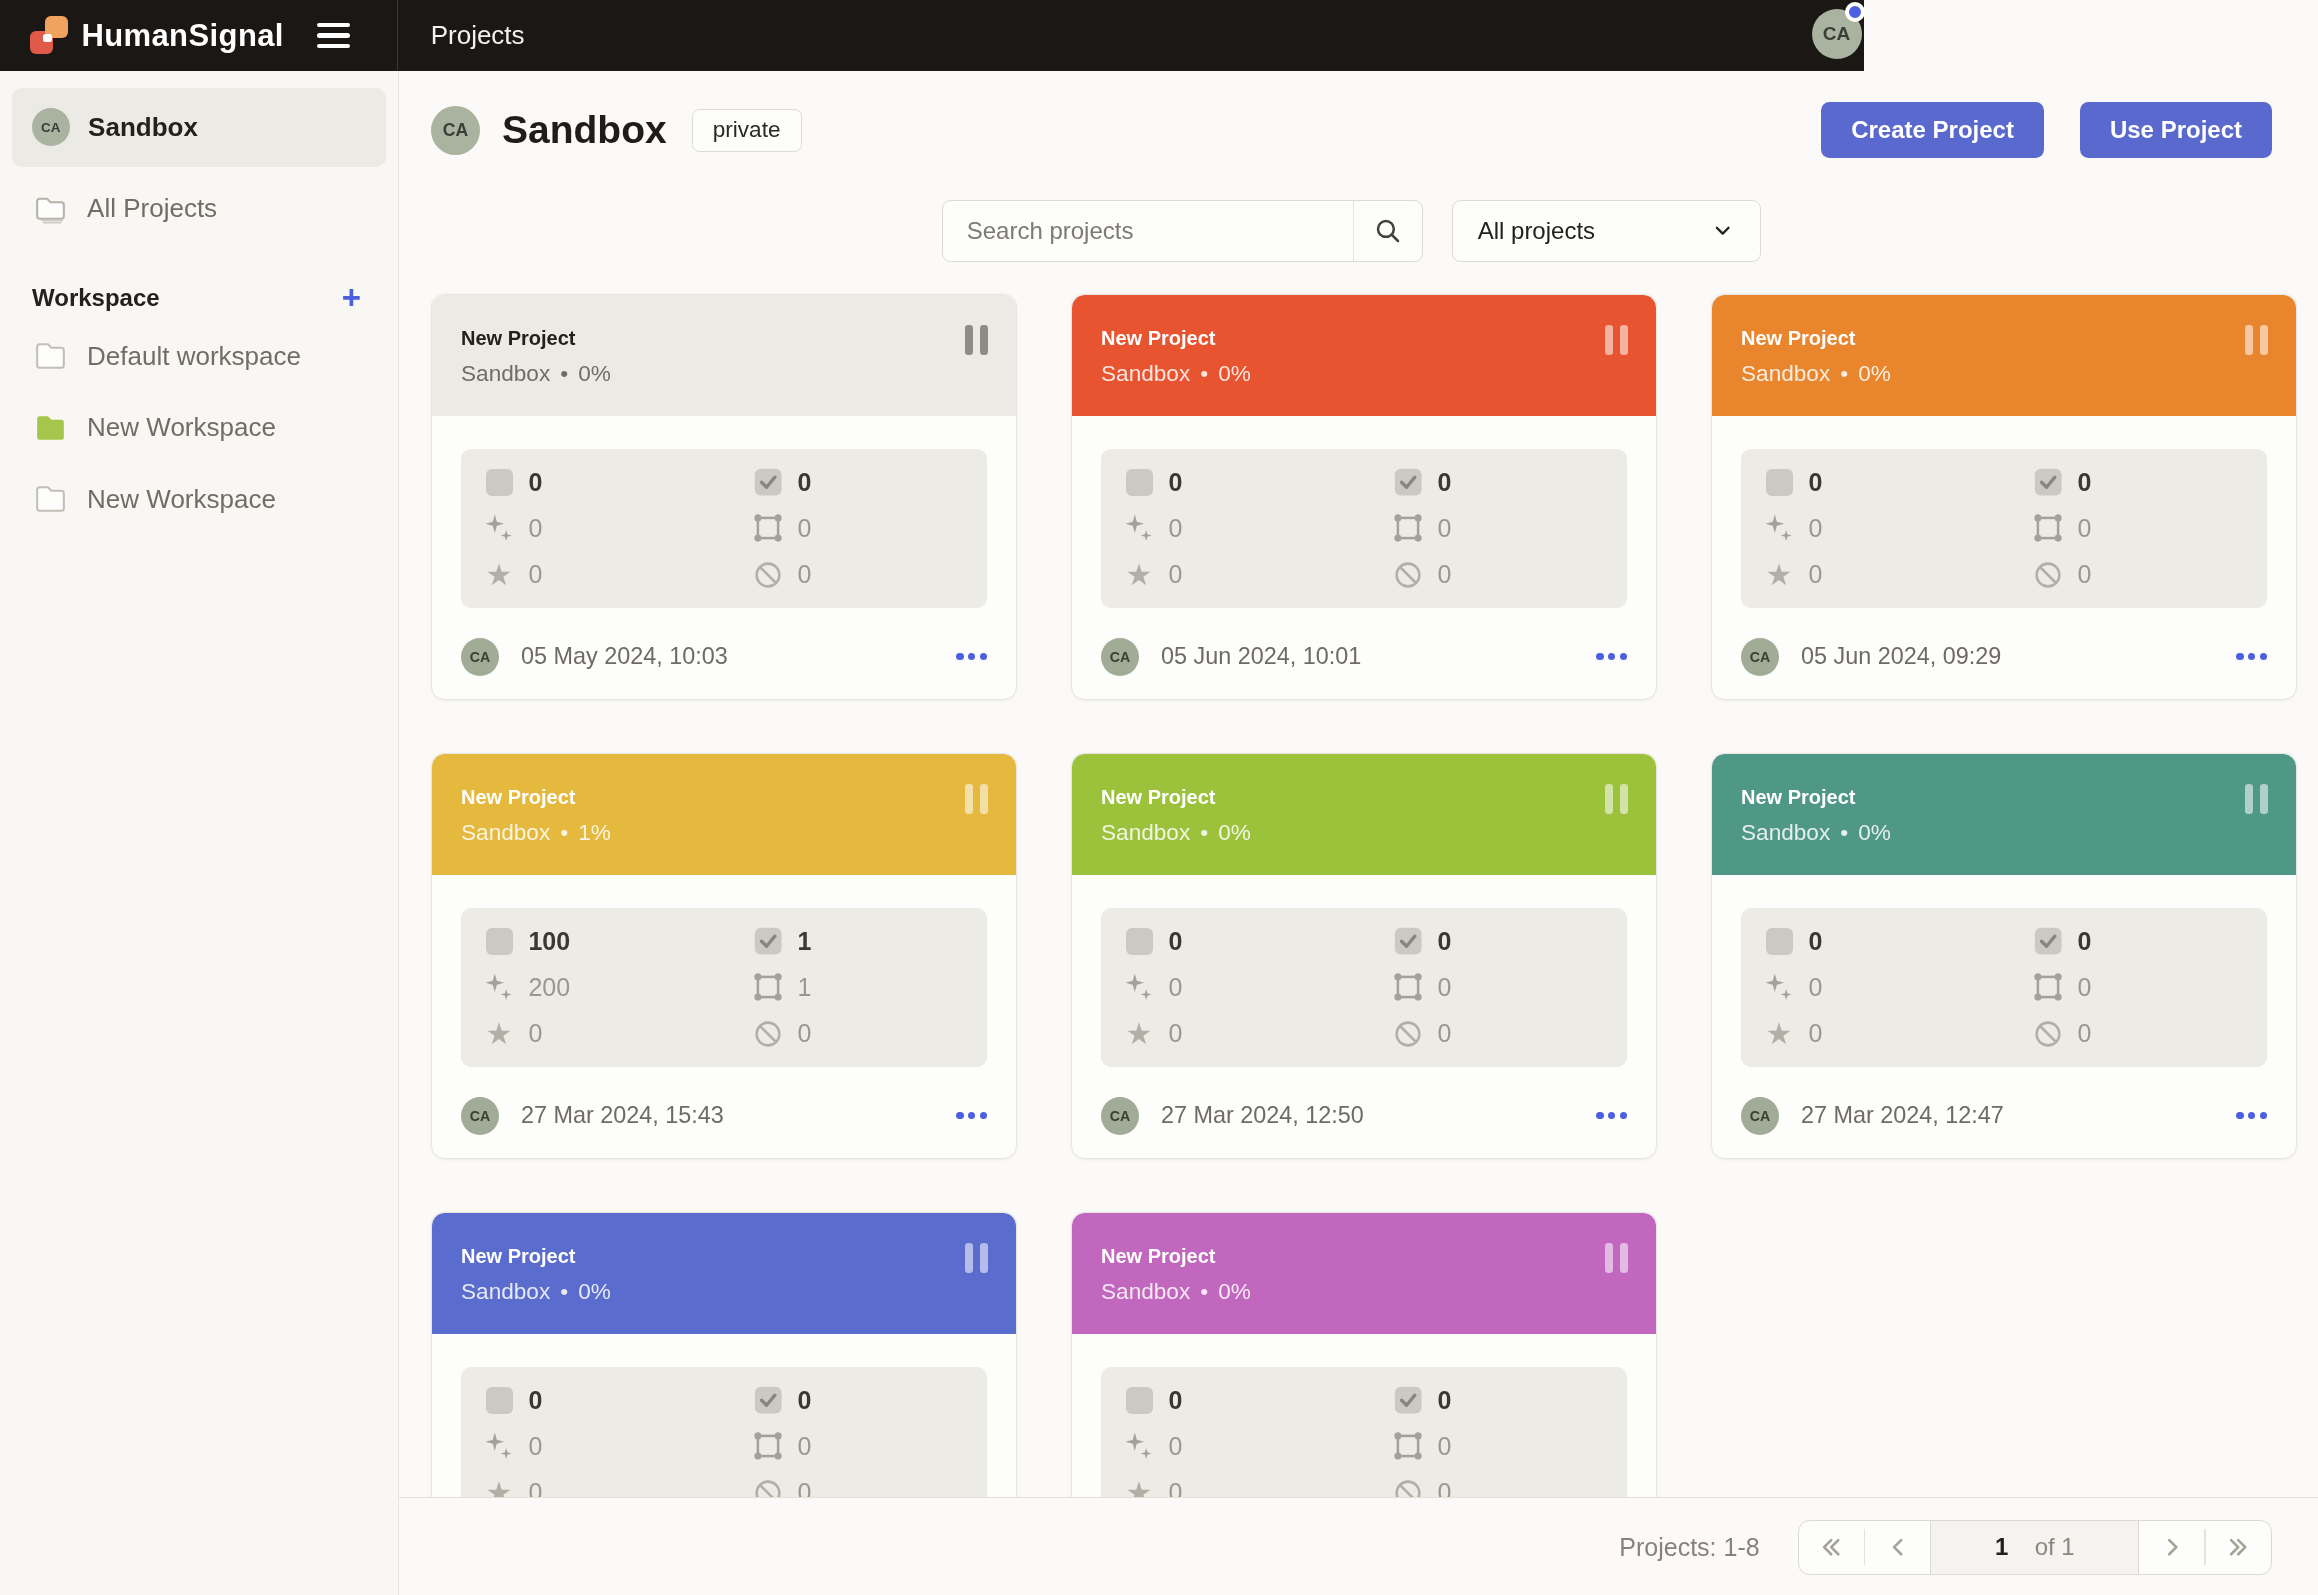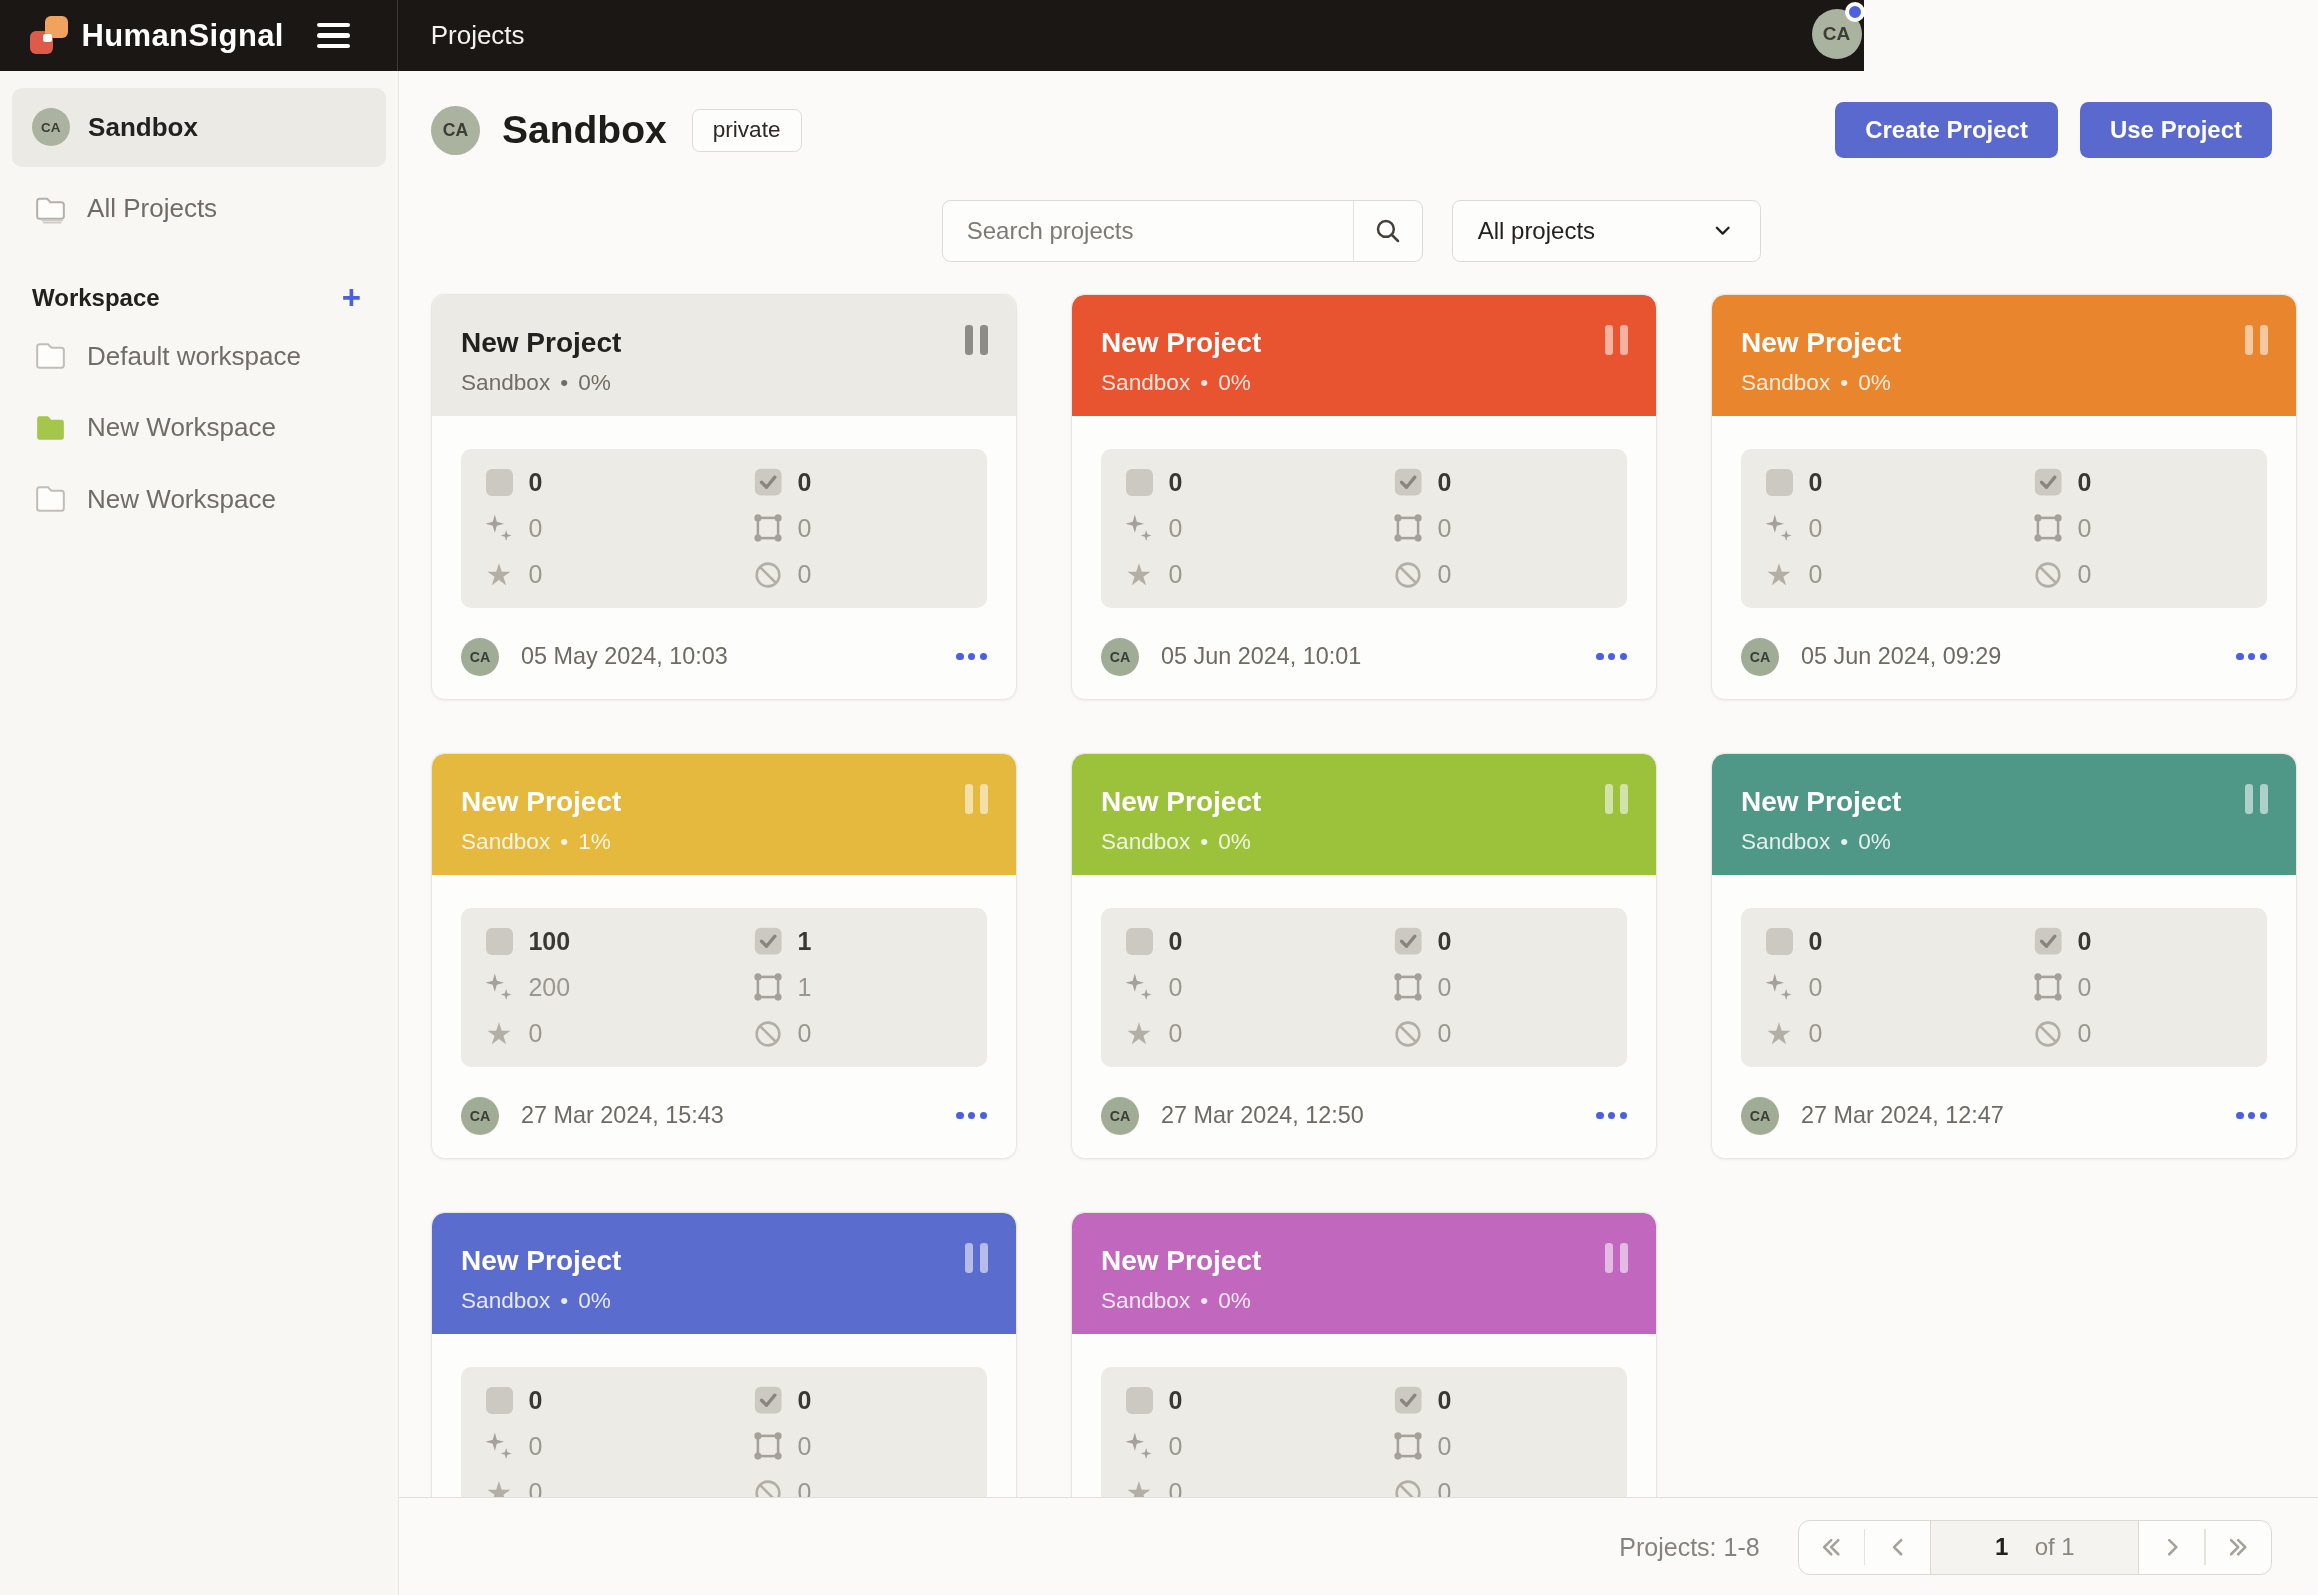--- a/index.html
+++ b/index.html
@@ -67,21 +67,21 @@
   }
   .hdr-avatar {
     width:49px; height:49px; border-radius:50%; background:#a9b3a0; color:#3a3e36;
     font-size:17.6px; font-weight:bold; display:flex; align-items:center; justify-content:center;
   }
   .page-title { font-size:39px; font-weight:bold; color:#1f1d19; margin-left:22px; }
   .privacy-badge {
     margin-left:25px; border:1.7px solid #dedbd5; background:#fdfdfb; border-radius:7.5px;
     font-size:22.6px; color:#2b2925; padding:7.5px 20px;
   }
-  .hdr-actions { margin-left:auto; display:flex; gap:22px; }
+  .hdr-actions { margin-left:auto; display:flex; gap:36px; }
   .btn-primary {
     background:#5a69ce; color:#ffffff; font-size:24px; font-weight:bold;
     border:none; border-radius:8.4px; height:56px; padding:0 30px; cursor:pointer;
     font-family:inherit;
   }
 
   .toolbar { display:flex; justify-content:center; align-items:center; gap:28.4px; margin:40px 47px 0 32px; }
   .search-box {
     display:flex; align-items:stretch; width:481px; height:62px; background:#fdfdfb;
     border:1.7px solid #ddd9d3; border-radius:8.4px; overflow:hidden;
@@ -103,21 +103,21 @@
     margin:32px 0 0 32px;
     display:grid; grid-template-columns:repeat(3,586px); grid-auto-rows:406px;
     column-gap:54px; row-gap:53px;
   }
   .card {
     background:#fdfdfc; border:0.8px solid #e9e6e0; border-radius:13.4px;
     box-shadow:0 0.8px 2.5px rgba(40,36,30,.06); display:flex; flex-direction:column;
     overflow:hidden; cursor:pointer;
   }
   .card-head { height:121px; padding:25px 29px 0 29px; position:relative; border-radius:12.5px 12.5px 0 0; }
-  .card-title { font-size:28px; font-weight:bold; margin-top:6.7px; }
+  .card-title { font-size:20px; font-weight:bold; margin-top:6.7px; }
   .card-sub { font-size:22.6px; margin-top:11.7px; display:flex; gap:10px; align-items:center; }
   .card-head.dark .card-title { color:#23211d; }
   .card-head.dark .card-sub { color:#716d66; }
   .card-head.light .card-title { color:#ffffff; }
   .card-head.light .card-sub { color:rgba(255,255,255,.85); }
   .pause-btn { position:absolute; top:30px; right:28px; display:flex; gap:6.7px; cursor:pointer; }
   .pause-btn i { display:block; width:8.4px; height:30px; border-radius:3.3px; }
   .card-head.dark .pause-btn i { background:#8f8b86; }
   .card-head.light .pause-btn i { background:rgba(255,255,255,.55); }
 

